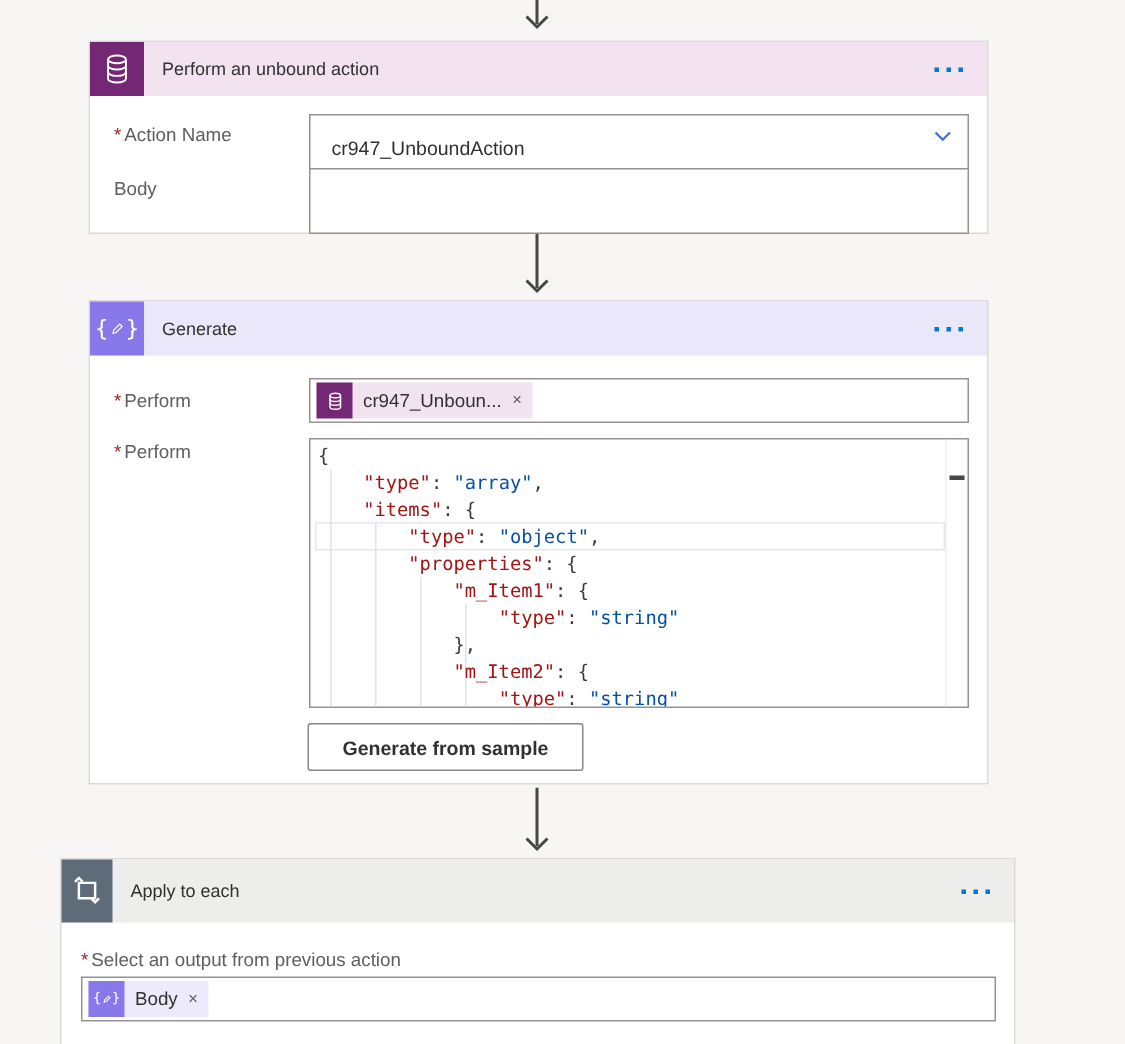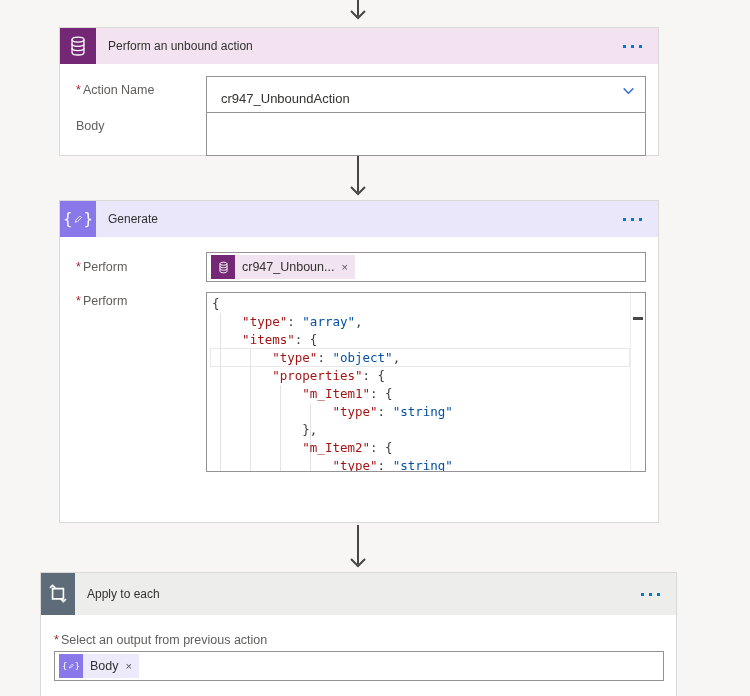--- a/index.html
+++ b/index.html
@@ -202,20 +202,21 @@
       <div class="guide" id="guide-a"></div>
       <div class="guide" id="guide-b"></div>
       <div class="guide" id="guide-c"></div>
       <div class="guide" id="guide-d"></div>
       <pre class="code"><div class="code-line"><span class="tok-p">{</span></div><div class="code-line"><span class="tok-p">    </span><span class="tok-k">"type"</span><span class="tok-p">: </span><span class="tok-v">"array"</span><span class="tok-p">,</span></div><div class="code-line"><span class="tok-p">    </span><span class="tok-k">"items"</span><span class="tok-p">: {</span></div><div class="code-line"><span class="tok-p">        </span><span class="tok-k">"type"</span><span class="tok-p">: </span><span class="tok-v">"object"</span><span class="tok-p">,</span></div><div class="code-line"><span class="tok-p">        </span><span class="tok-k">"properties"</span><span class="tok-p">: {</span></div><div class="code-line"><span class="tok-p">            </span><span class="tok-k">"m_Item1"</span><span class="tok-p">: {</span></div><div class="code-line"><span class="tok-p">                </span><span class="tok-k">"type"</span><span class="tok-p">: </span><span class="tok-v">"string"</span></div><div class="code-line"><span class="tok-p">            },</span></div><div class="code-line"><span class="tok-p">            </span><span class="tok-k">"m_Item2"</span><span class="tok-p">: {</span></div><div class="code-line"><span class="tok-p">                </span><span class="tok-k">"type"</span><span class="tok-p">: </span><span class="tok-v">"string"</span></div></pre>
       <div class="scroll-gutter">
         <div class="ruler-mark"></div>
       </div>
     </div>
 
+    <div class="gen-button">Generate from sample</div>
   </div>
 
   <svg class="arrow" style="left:346px; top:525px;" width="24" height="46">
     <g stroke="#484644" stroke-width="2" fill="none">
       <line x1="12" y1="0" x2="12" y2="39"></line>
       <path d="M5 34 L12 41 L19 34"></path>
     </g>
   </svg>
 
   <div class="card" id="card-apply">

